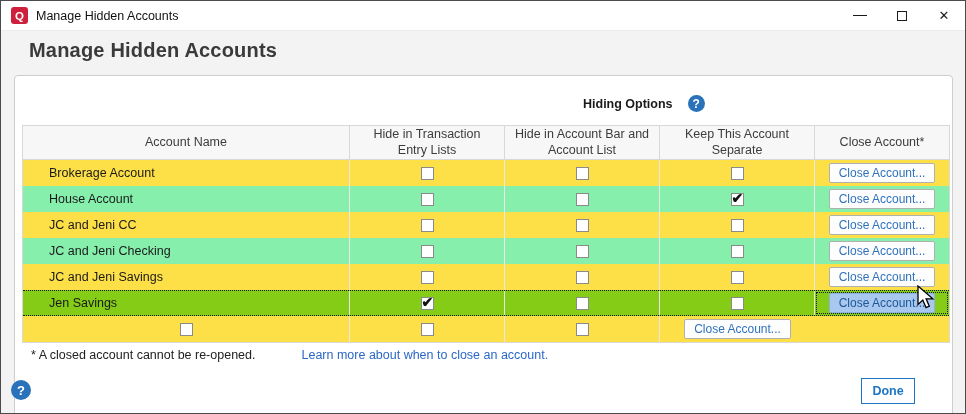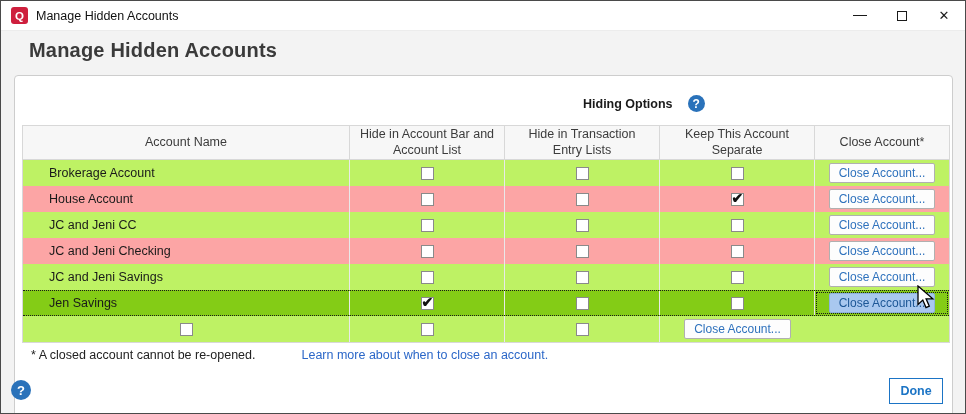--- a/index.html
+++ b/index.html
@@ -41,22 +41,22 @@
   }
   
   .acct-table{ position:absolute; left:7px; top:49px; width:928px; border:1px solid #d8d8d8; background:#fff; }
   .trow, .thead{ display:grid; grid-template-columns:327px 155px 155px 155px 134px; }
   .thead{ height:34px; background:#f7f7f7; border-bottom:1px solid #d8d8d8; }
   .th{
     display:flex; align-items:center; justify-content:center; text-align:center;
     font-size:12.5px; color:#3c3c3c; line-height:1.25; border-right:1px solid #d8d8d8; padding:0 8px;
   }
   .th:last-child{ border-right:none; }
-  .trow{ height:26px; background:#bef264; }
-  .trow.alt{ background:#fca5a5; }
+  .trow{ height:26px; background:#fde047; }
+  .trow.alt{ background:#86efac; }
   .trow.selected{ background:#84cc16; border-top:1px dotted #1a1a1a; border-bottom:1px dotted #1a1a1a; }
   .cell{ border-right:1px solid #e9e9e9; height:100%; }
   .cell:last-child{ border-right:none; }
   .name-cell{ font-size:12.5px; color:#1a1a1a; padding-left:26px; display:flex; align-items:center; }
   .cb-cell, .close-cell{ display:flex; align-items:center; justify-content:center; }
   .checkbox{
     width:13px; height:13px; background:#fff; border:1px solid #8a8a8a; position:relative; cursor:default;
   }
   .checkbox.checked::before{
     content:"\2714"; position:absolute; left:0px; top:-4px; font-size:14px; color:#111; font-weight:bold;
@@ -67,21 +67,21 @@
   }
   .trow.selected .close-btn{ background:#a9c8ef; border-color:#8cb1de; color:#1d5796; }
   .trow.selected .close-cell{ outline:1px dotted #1a1a1a; outline-offset:-2px; }
   
   .footnote{ position:absolute; left:16px; top:272px; display:flex; align-items:center; gap:46px; }
   .footnote-text{ font-size:12.5px; color:#222; }
   .footnote-link{ font-size:12.5px; color:#2b67c8; text-decoration:none; cursor:pointer; }
   
   .footer-help{ position:absolute; left:10px; top:379px; width:20px; height:20px; font-size:13px; }
   .done-btn{
-    position:absolute; left:888px; top:377px; width:54px; height:26px;
+    position:absolute; left:860px; top:377px; width:54px; height:26px;
     background:#ffffff; border:1px solid #1b74c5; color:#1b74c5; font-weight:bold;
     font-size:12.5px; font-family:"Liberation Sans", sans-serif; cursor:default;
   }
   
   .cursor{ position:absolute; left:913px; top:284px; pointer-events:none; }
 </style>
 </head>
 <body>
 
 <div class="window">
@@ -107,22 +107,22 @@
   <div class="panel">
 
     <div class="hiding-options">
       <span class="hiding-options-label">Hiding Options</span>
       <span class="help-circle">?</span>
     </div>
 
     <div class="acct-table">
       <div class="thead">
         <div class="th">Account Name</div>
+        <div class="th">Hide in Transaction Entry Lists</div>
         <div class="th">Hide in Account Bar and Account List</div>
-        <div class="th">Hide in Transaction Entry Lists</div>
         <div class="th">Keep This Account Separate</div>
         <div class="th">Close Account*</div>
       </div>
       <div>
           <div class="trow">
     <div class="cell name-cell">Brokerage Account</div>
     <div class="cell cb-cell">
       <span class="checkbox"></span>
     </div>
     <div class="cell cb-cell">

